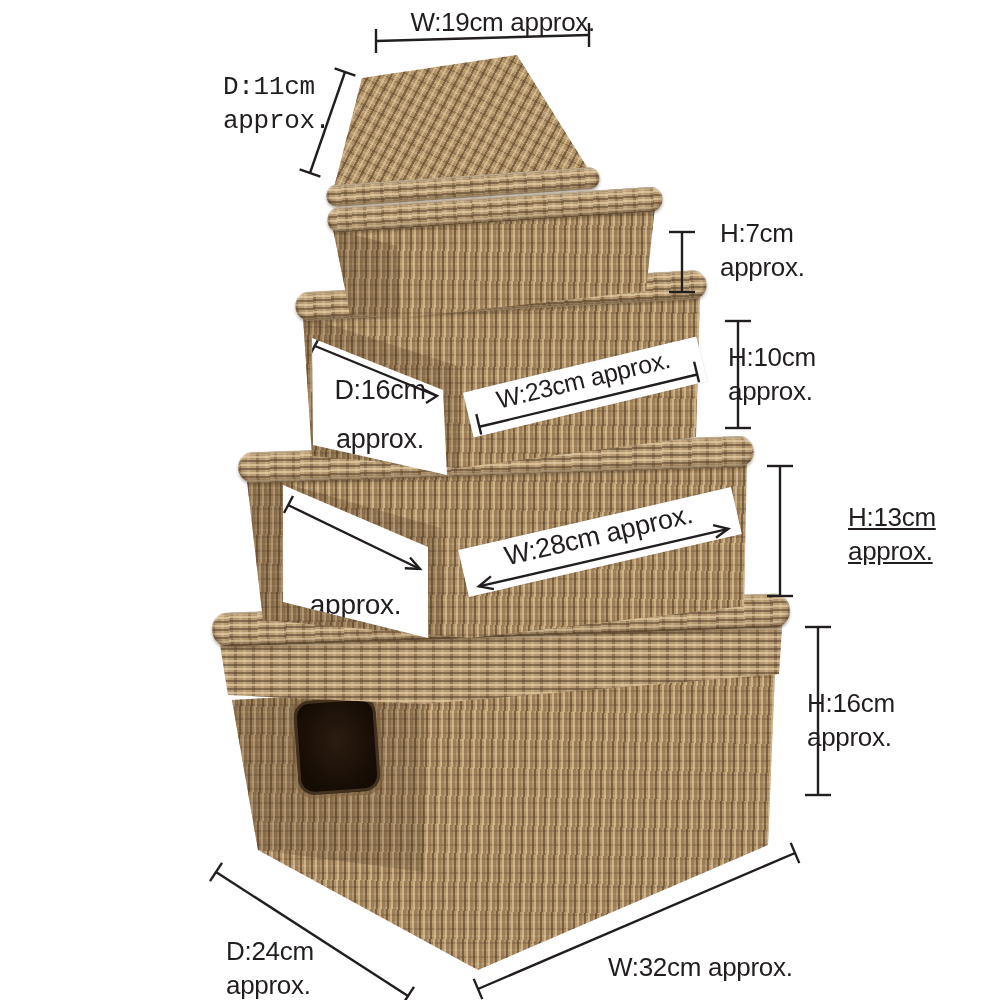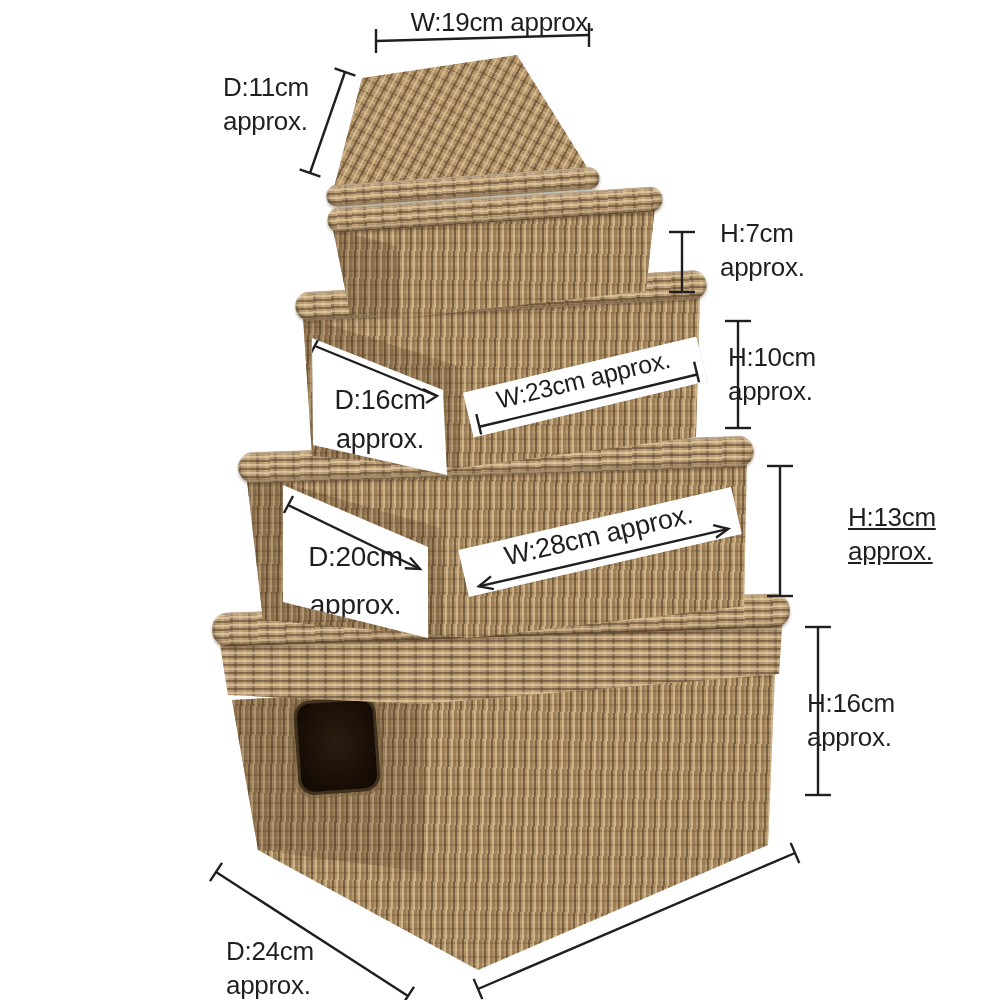--- a/index.html
+++ b/index.html
@@ -67,34 +67,34 @@
   #b4-hole{
     position:absolute;left:296px;top:699px;width:82px;height:94px;border-radius:16px;
     transform:rotate(-4deg);
     background:radial-gradient(ellipse at 50% 45%, #2b1c10 0%, var(--hole-color,#150c05) 72%);
     box-shadow:inset 0 0 0 3px rgba(150,120,80,.35), 0 0 0 4px rgba(122,96,62,.55);
   }
   
   .dim{position:absolute;font-size:26px;line-height:34px;letter-spacing:-.3px;white-space:nowrap;}
   .dim span{display:block;}
   #t-w19{left:380px;top:5px;width:215px;text-align:right;}
-  #t-d11{left:223px;top:70px;}
+  #t-d11{left:223px;top:70px;font-family:Liberation Mono, monospace;}
   #t-h7 {left:720px;top:216px;}
   #t-h10{left:728px;top:340px;}
   #t-h13{left:848px;top:500px;text-decoration:underline;}
   #t-h16{left:807px;top:686px;}
   #t-d24{left:226px;top:934px;}
   #t-w32{left:608px;top:950px;}
   
   .plaque{position:absolute;background:var(--plaque-bg,#fff);box-shadow:0 0 0 1px rgba(0,0,0,.06);}
   .plaque .pt{position:absolute;width:100%;text-align:center;font-size:27px;letter-spacing:-.3px;white-space:nowrap;}
   .plaque svg{position:absolute;inset:0;overflow:visible;}
   #p-d16{left:310px;top:336px;width:140px;height:142px;
          clip-path:polygon(2px 2px, 133px 54px, 137px 139px, 3px 109px);box-shadow:none;}
-  #p-d16 .t1{top:49px;} #p-d16 .t2{top:88px;}
+  #p-d16 .t1{top:39px;} #p-d16 .t2{top:88px;}
   #p-d20{left:281px;top:483px;width:149px;height:157px;
          clip-path:polygon(2px 2px, 147px 64px, 147px 155px, 2px 119px);box-shadow:none;}
   #p-d20 .t1{top:58px;} #p-d20 .t2{top:106px;} #p-d20 .pt{font-size:28px;}
   #p-w23{left:465px;top:364px;width:240px;height:46px;transform:rotate(-13.5deg);}
   #p-w23 .t1{top:1px;font-size:25px;}
   #p-w28{left:460px;top:518px;width:280px;height:48px;transform:rotate(-13deg);}
   #p-w28 .t1{top:2px;}
   
   #dims{position:absolute;inset:0;pointer-events:none;}
   #dims line, #dims polyline, .plaque svg line, .plaque svg polyline, .plaque svg path{
@@ -153,21 +153,20 @@
     <span class="pt t1">D:16cm</span>
     <span class="pt t2">approx.</span>
   </div>
 
   <div class="plaque" id="p-d20">
     <svg>
       <line x1="3" y1="30" x2="12" y2="13"></line>
       <line x1="7" y1="22" x2="139" y2="86"></line>
       <polyline points="123.8,85.3 139,86 129,74.5"></polyline>
     </svg>
-    <span class="pt t1">D:20cm</span>
     <span class="pt t2">approx.</span>
   </div>
 
   <div class="plaque" id="p-w23">
     <svg>
       <line x1="8" y1="37" x2="232" y2="37"></line>
       <line x1="8" y1="24" x2="8" y2="45"></line>
       <line x1="232" y1="24" x2="232" y2="45"></line>
     </svg>
     <span class="pt t1">W:23cm approx.</span>
@@ -245,14 +244,17 @@
     <span>approx.</span>
   </div>
   <div class="dim" id="t-h16">
     <span>H:16cm</span>
     <span>approx.</span>
   </div>
   <div class="dim" id="t-d24">
     <span>D:24cm</span>
     <span>approx.</span>
   </div>
+  <div class="dim" id="t-w32">
+    <span>W:32cm approx.</span>
+  </div>
 
 </div>
 
 </body></html>

